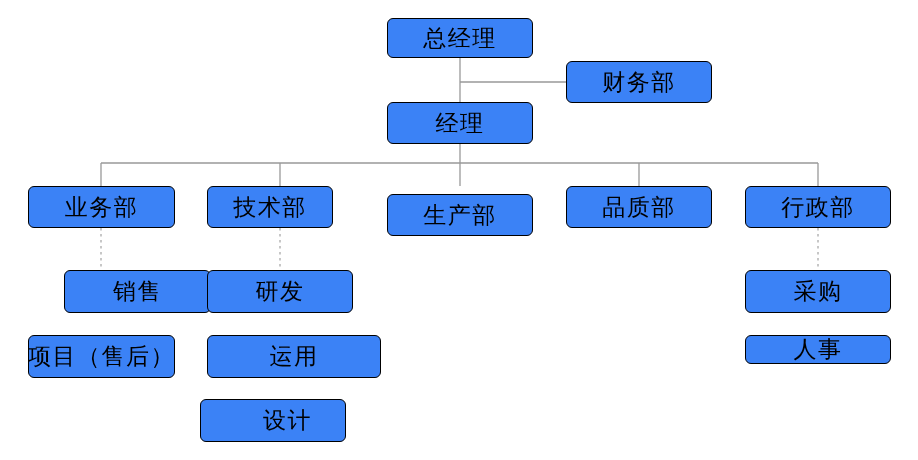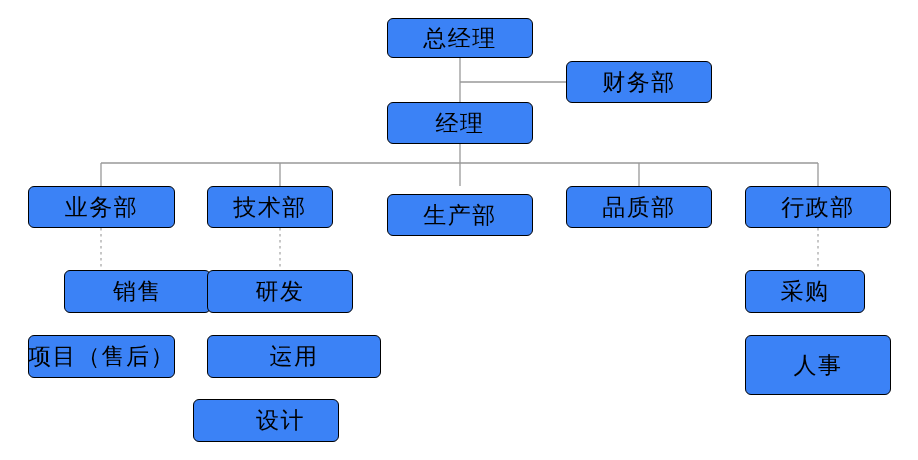--- a/index.html
+++ b/index.html
@@ -116,25 +116,25 @@
   </div>
 
   <div class="node" style="left:207px; top:270px; width:146px; height:43px;text-align:center;">
     <span class="label">研发</span>
   </div>
 
   <div class="node" style="left:207px; top:335px; width:174px; height:43px;">
     <span class="label">运用</span>
   </div>
 
-  <div class="node" style="left:193px; top:399px; width:146px; height:43px;padding-left:29px;">
+  <div class="node" style="left:200px; top:399px; width:146px; height:43px;padding-left:29px;">
     <span class="label">设计</span>
   </div>
 
-  <div class="node" style="left:745px; top:270px; width:120px; height:43px;">
+  <div class="node" style="left:745px; top:270px; width:146px; height:43px;">
     <span class="label">采购</span>
   </div>
 
-  <div class="node" style="left:745px; top:335px; width:146px; height:60px;">
+  <div class="node" style="left:745px; top:335px; width:146px; height:29px;">
     <span class="label">人事</span>
   </div>
 
 </div>
 
 </body></html>

